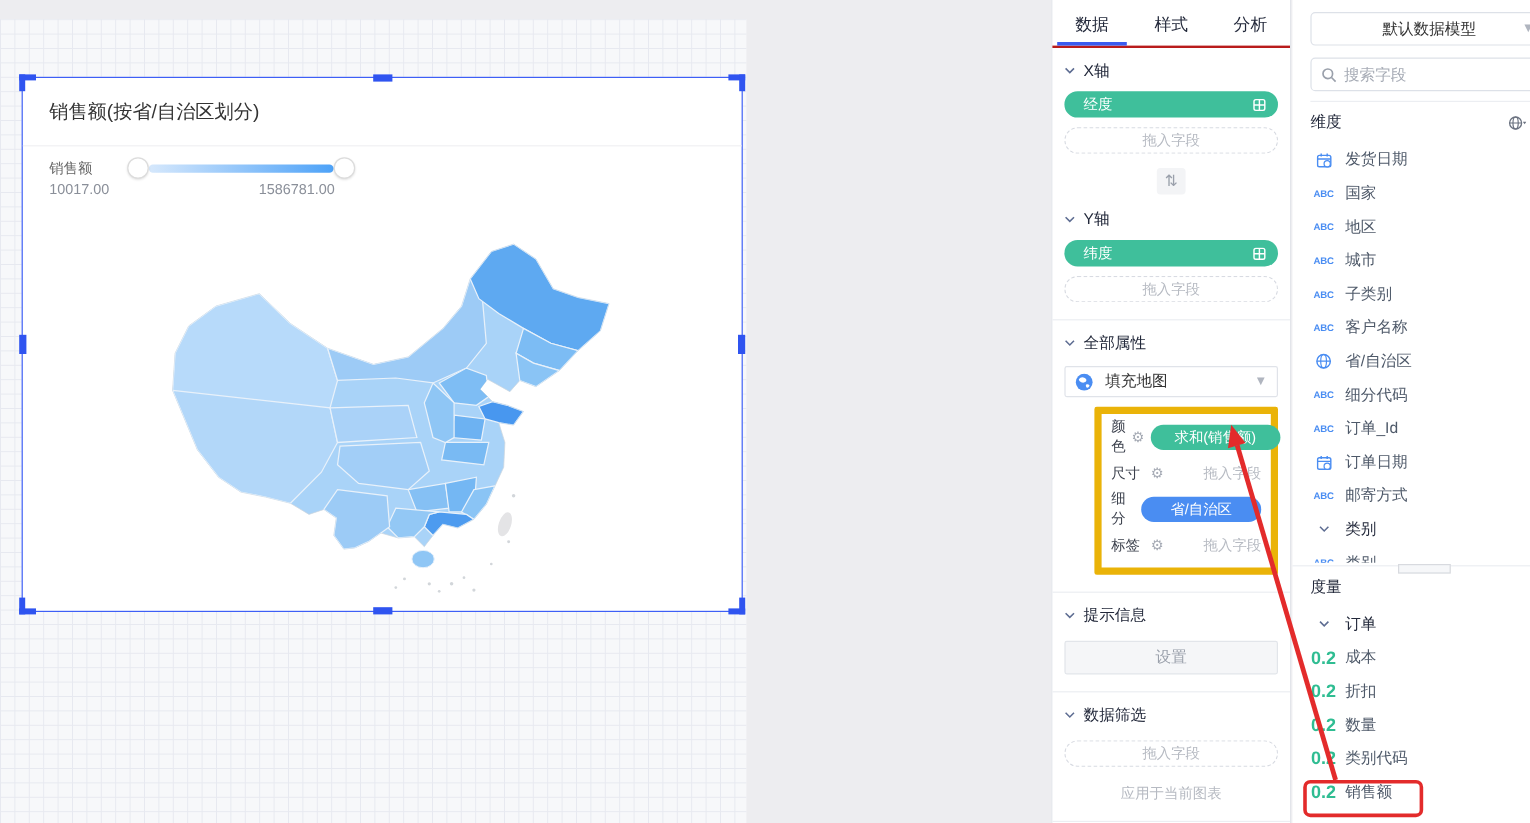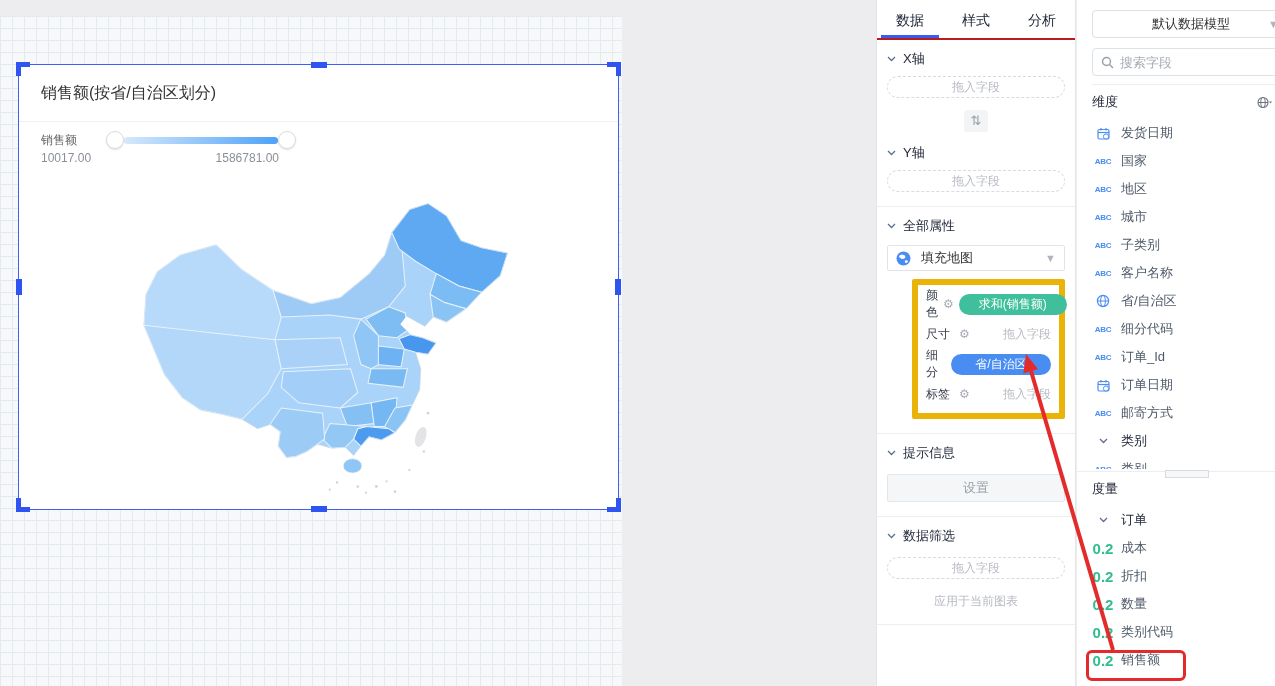--- a/index.html
+++ b/index.html
@@ -179,30 +179,48 @@
     <div class="tab">分析</div>
   </div>
 
   <div class="sec">
     <div class="sec-head">
       <svg width="9" height="6">
           <path d="M1 1 L4.5 4.5 L8 1" stroke="#5e6d92" fill="none" stroke-width="1.3"></path>
         </svg>
       <span>X轴</span>
     </div>
+    <div class="pill pill-green">
+      <span>经度</span>
+      <span class="grow"></span>
+      <svg width="11" height="11">
+          <rect x="1" y="1" width="9" height="9" rx="1.5" fill="none" stroke="#fff" stroke-width="1.2"></rect>
+          <line x1="1" y1="5.5" x2="10" y2="5.5" stroke="#fff" stroke-width="1.2"></line>
+          <line x1="5.5" y1="1" x2="5.5" y2="10" stroke="#fff" stroke-width="1.2"></line>
+        </svg>
+    </div>
     <div class="drop-zone">拖入字段</div>
     <div class="swap">⇅</div>
   </div>
 
   <div class="sec">
     <div class="sec-head">
       <svg width="9" height="6">
           <path d="M1 1 L4.5 4.5 L8 1" stroke="#5e6d92" fill="none" stroke-width="1.3"></path>
         </svg>
       <span>Y轴</span>
+    </div>
+    <div class="pill pill-green">
+      <span>纬度</span>
+      <span class="grow"></span>
+      <svg width="11" height="11">
+          <rect x="1" y="1" width="9" height="9" rx="1.5" fill="none" stroke="#fff" stroke-width="1.2"></rect>
+          <line x1="1" y1="5.5" x2="10" y2="5.5" stroke="#fff" stroke-width="1.2"></line>
+          <line x1="5.5" y1="1" x2="5.5" y2="10" stroke="#fff" stroke-width="1.2"></line>
+        </svg>
     </div>
     <div class="drop-zone">拖入字段</div>
   </div>
 
   <div class="divider"></div>
 
   <div class="sec">
     <div class="sec-head">
       <svg width="9" height="6">
           <path d="M1 1 L4.5 4.5 L8 1" stroke="#5e6d92" fill="none" stroke-width="1.3"></path>

